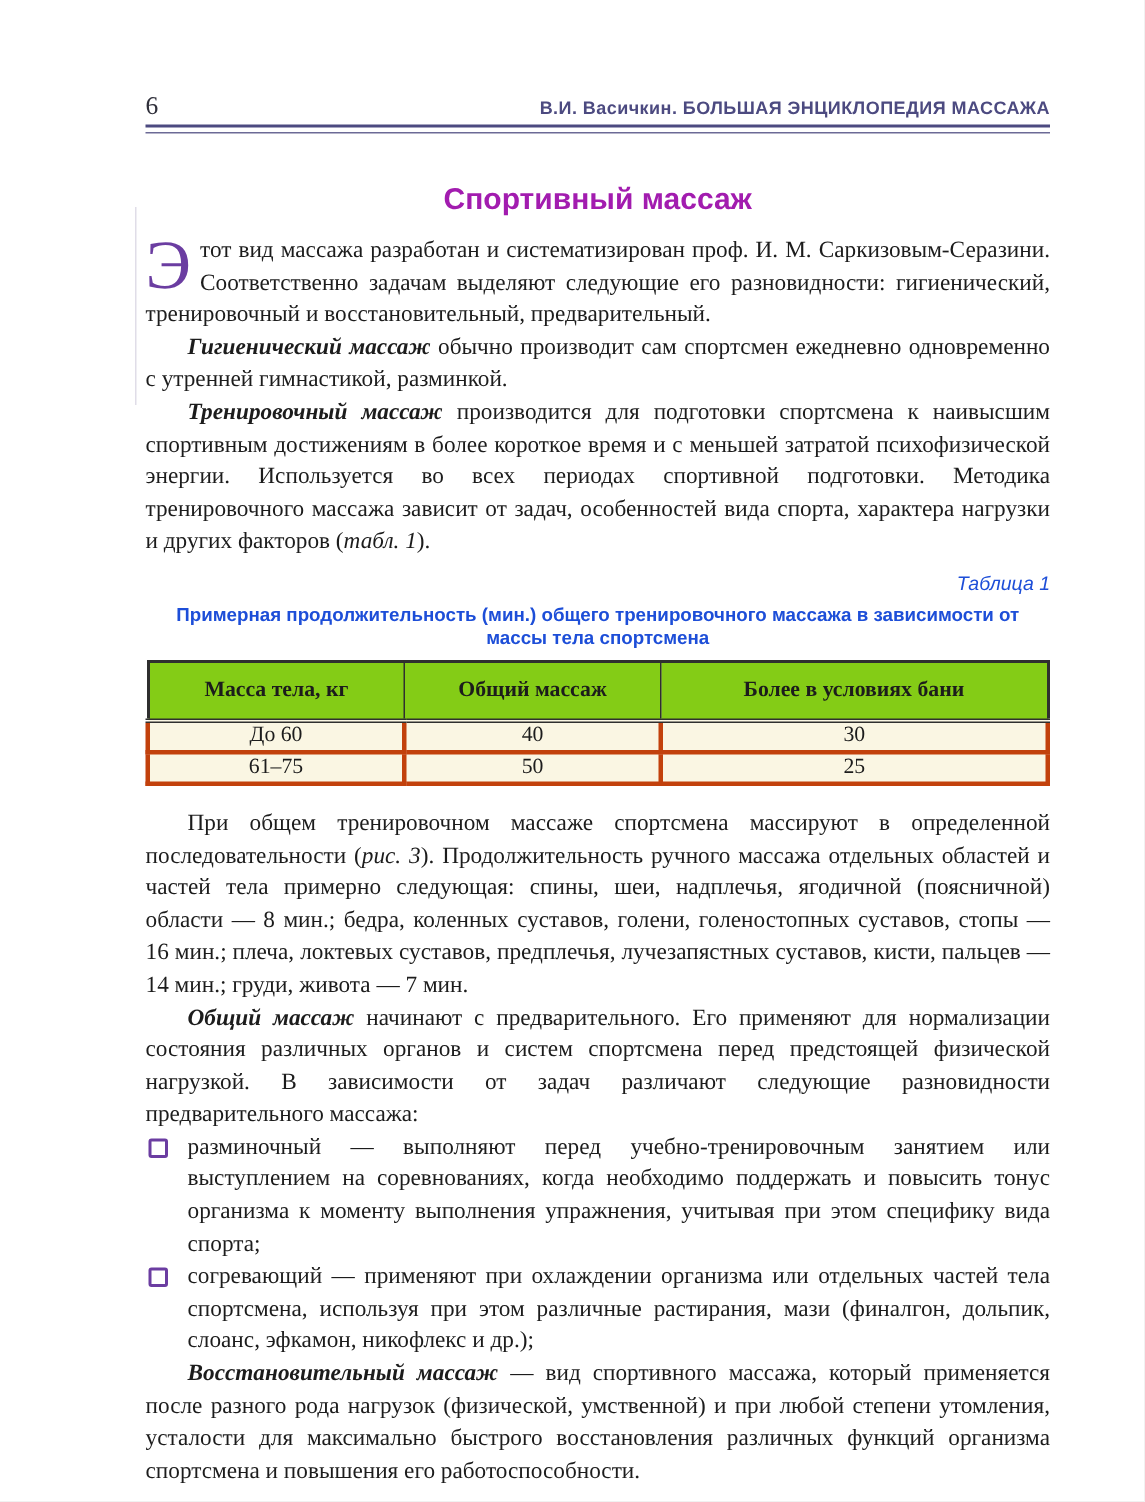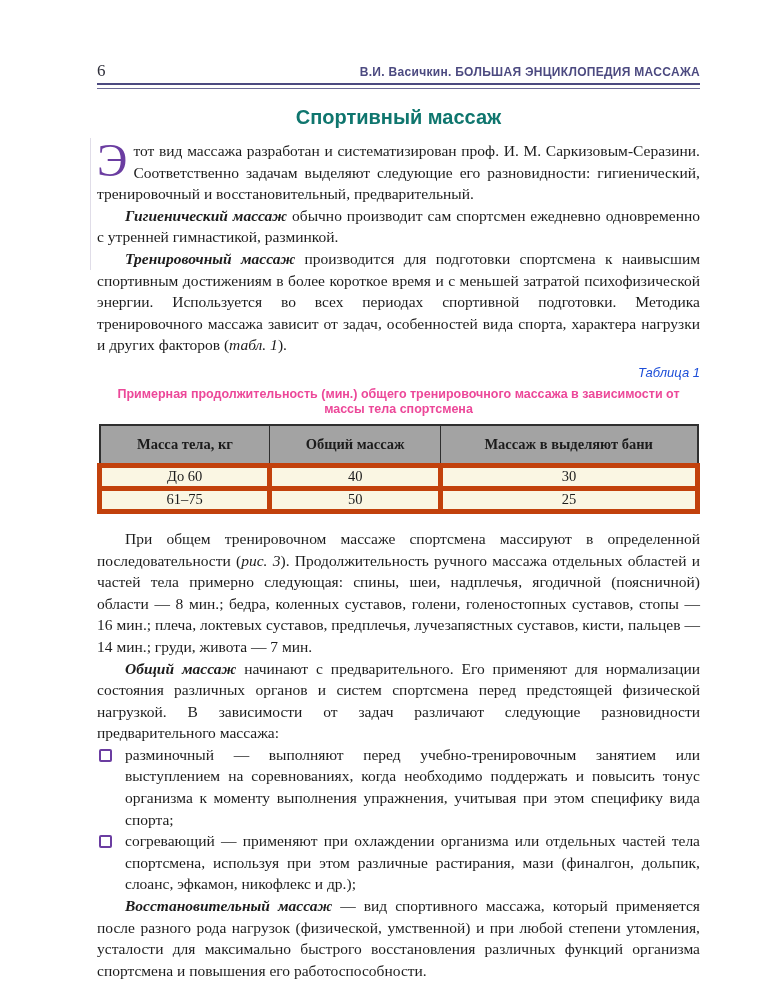--- a/index.html
+++ b/index.html
@@ -40,26 +40,26 @@
     line-height: 16px;
   }
   .head-rule {
     margin-top: 3px;
     height: 3px;
     border-top: 2.5px solid #4c4a80;
     border-bottom: 1px solid #6c6a96;
   }
   
   .chapter-title {
-    margin: 17px 0 11px 0;
+    margin: 33px 0 11px 0;
     text-align: center;
     font-family: "Liberation Sans", sans-serif;
     font-size: 20px;
     font-weight: 700;
-    color: #0f766e;
+    color: #a21caf;
   }
   
   .para {
     margin: 0;
     font-size: 15.5px;
     line-height: 21.6px;
     text-align: justify;
   }
   .para.indent { text-indent: 28px; }
   .run-bi { font-weight: bold; font-style: italic; }
@@ -80,41 +80,41 @@
     font-style: italic;
     font-size: 13px;
     color: #1d4ed8;
   }
   .table-caption {
     margin: 7px 0 7px 0;
     text-align: center;
     font-family: "Liberation Sans", sans-serif;
     font-size: 12.5px;
     font-weight: 700;
-    color: #ec4899;
+    color: #1d4ed8;
     line-height: 15px;
   }
   table.duration-table {
     width: 100%;
     border-collapse: collapse;
     border: 2px solid #2f2f2f;
     margin-bottom: 14px;
   }
   table.duration-table th {
-    background: #a3a3a3;
+    background: #84cc16;
     border: 1px solid #2f2f2f;
     border-bottom: 3px double #2f2f2f;
     font-size: 14.5px;
     font-weight: bold;
     padding: 10px 4px;
     text-align: center;
   }
   table.duration-table td {
     background: #faf6e3;
-    border: 5px solid #c2410c;
+    border: 3px solid #c2410c;
     font-size: 14.5px;
     padding: 0.5px 4px;
     text-align: center;
   }
   col.c1 { width: 28.5%; }
   col.c2 { width: 28.5%; }
   col.c3 { width: 43%; }
   
   .bullet-list {
     list-style: none;
@@ -178,21 +178,21 @@
     <table class="duration-table">
       <colgroup>
           <col class="c1">
           <col class="c2">
           <col class="c3">
         </colgroup>
       <thead>
         <tr>
             <th>Масса тела, кг</th>
             <th>Общий массаж</th>
-            <th>Массаж в выделяют бани</th>
+            <th>Более в условиях бани</th>
           </tr>
       </thead>
       <tbody>
           <tr>
             <td>До 60</td>
             <td>40</td>
             <td>30</td>
           </tr>
           <tr>
             <td>61–75</td>

